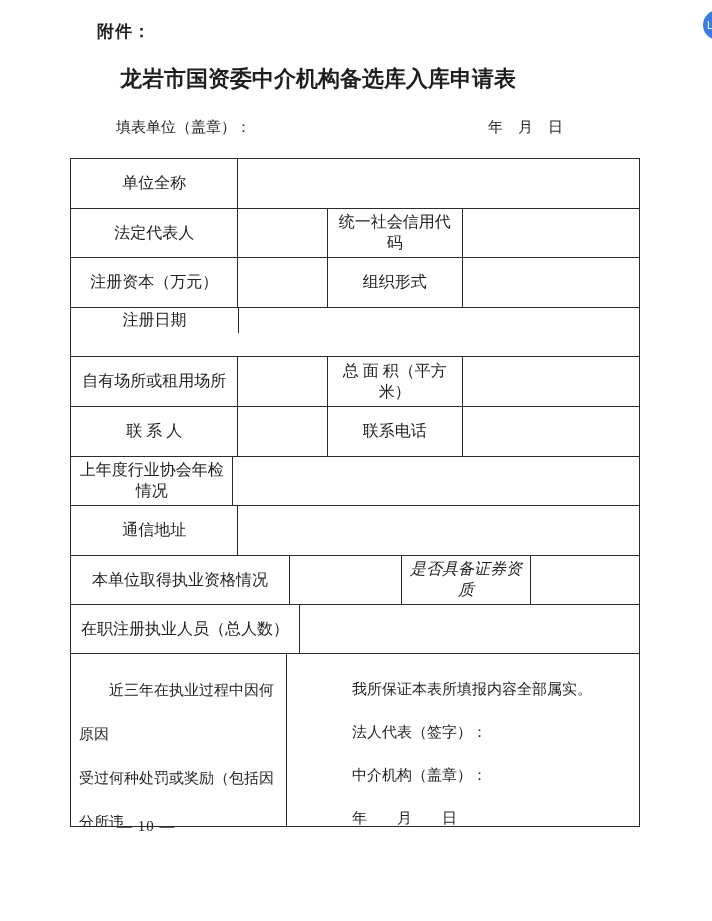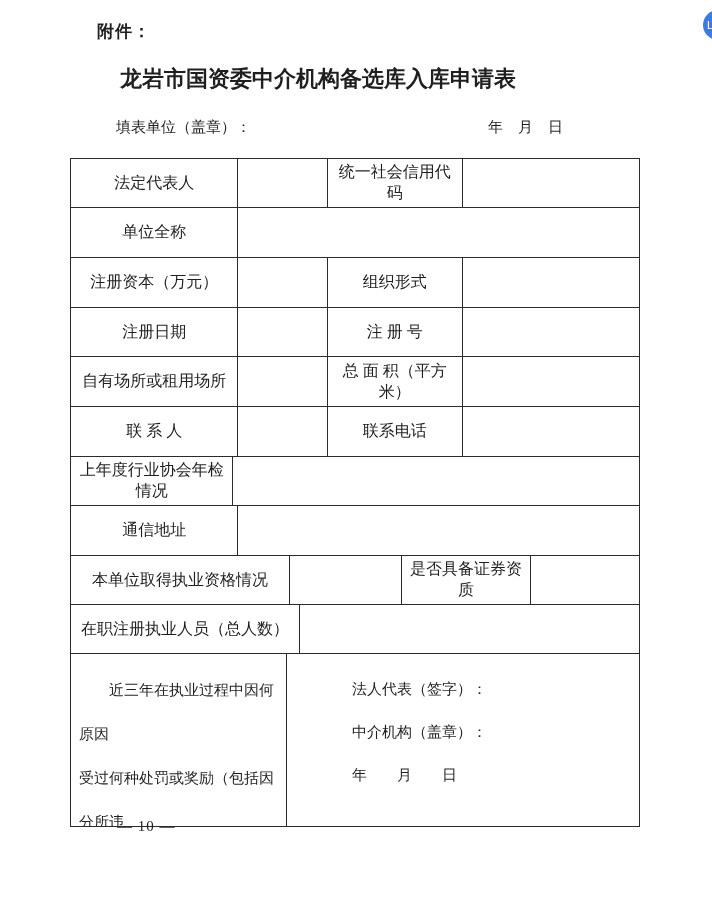--- a/index.html
+++ b/index.html
@@ -63,43 +63,42 @@
 
 <div class="doc-title">龙岩市国资委中介机构备选库入库申请表</div>
 
 <div class="form-info">
   <span class="fill-unit">填表单位（盖章）：</span>
   <span class="date-line">年　月　日</span>
 </div>
 
 <div class="tbl">
 
+  <div class="row" style="height:50px;">
+    <div class="cell lab" style="width:168px;">单位全称</div>
+    <div class="cell val" style="width:402px;"></div>
+  </div>
+
   <div class="row" style="height:49px;">
     <div class="cell lab" style="width:168px;">法定代表人</div>
     <div class="cell val" style="width:90px;"></div>
     <div class="cell lab" style="width:135px;">统一社会信用代码</div>
     <div class="cell val" style="width:177px;"></div>
-  </div>
-
-  <div class="row" style="height:50px;">
-    <div class="cell lab" style="width:168px;">单位全称</div>
-    <div class="cell val" style="width:402px;"></div>
   </div>
 
   <div class="row" style="height:50px;">
     <div class="cell lab" style="width:168px;">注册资本（万元）</div>
     <div class="cell val" style="width:90px;"></div>
     <div class="cell lab" style="width:135px;">组织形式</div>
     <div class="cell val" style="width:177px;"></div>
   </div>
 
-  <div class="row" style="height:49px;">
+  <div class="row" style="height:49px;flex-direction:column;">
     <div class="cell lab" style="width:168px;">注册日期</div>
     <div class="cell val" style="width:90px;"></div>
-    <div class="cell lab" style="width:135px;">注 册 号</div>
     <div class="cell val" style="width:177px;"></div>
   </div>
 
   <div class="row" style="height:50px;">
     <div class="cell lab" style="width:168px;">自有场所或租用场所</div>
     <div class="cell val" style="width:90px;"></div>
     <div class="cell lab" style="width:135px;">总 面 积（平方米）</div>
     <div class="cell val" style="width:177px;"></div>
   </div>
 
@@ -116,36 +115,37 @@
   </div>
 
   <div class="row" style="height:50px;">
     <div class="cell lab" style="width:168px;">通信地址</div>
     <div class="cell val" style="width:402px;"></div>
   </div>
 
   <div class="row" style="height:49px;">
     <div class="cell lab" style="width:220px;font-family:Liberation Serif, serif;">本单位取得执业资格情况</div>
     <div class="cell val" style="width:112px;"></div>
-    <div class="cell lab" style="width:130px;">是否具备证券资质</div>
+    <div class="cell lab" style="width:130px;font-style:italic;">是否具备证券资质</div>
     <div class="cell val" style="width:108px;"></div>
   </div>
 
   <div class="row" style="height:49px;">
     <div class="cell lab" style="width:230px;">在职注册执业人员（总人数）</div>
     <div class="cell val" style="width:340px;"></div>
   </div>
 
   <div class="row" style="height:172px;gap:39px;">
     <div class="cell penalty" style="width:233px;">
       <div class="ln">近三年在执业过程中因何原因</div>
       <div class="ln">受过何种处罚或奖励（包括因分所违</div>
 
     </div>
     <div class="cell declare" style="width:337px;">
+      <div class="ln">我所保证本表所填报内容全部属实。</div>
       <div class="ln">法人代表（签字）：</div>
       <div class="ln">中介机构（盖章）：</div>
       <div class="ln">年　　月　　日</div>
     </div>
   </div>
 
 </div>
 
 <div class="page-num">— 10 —</div>
 

